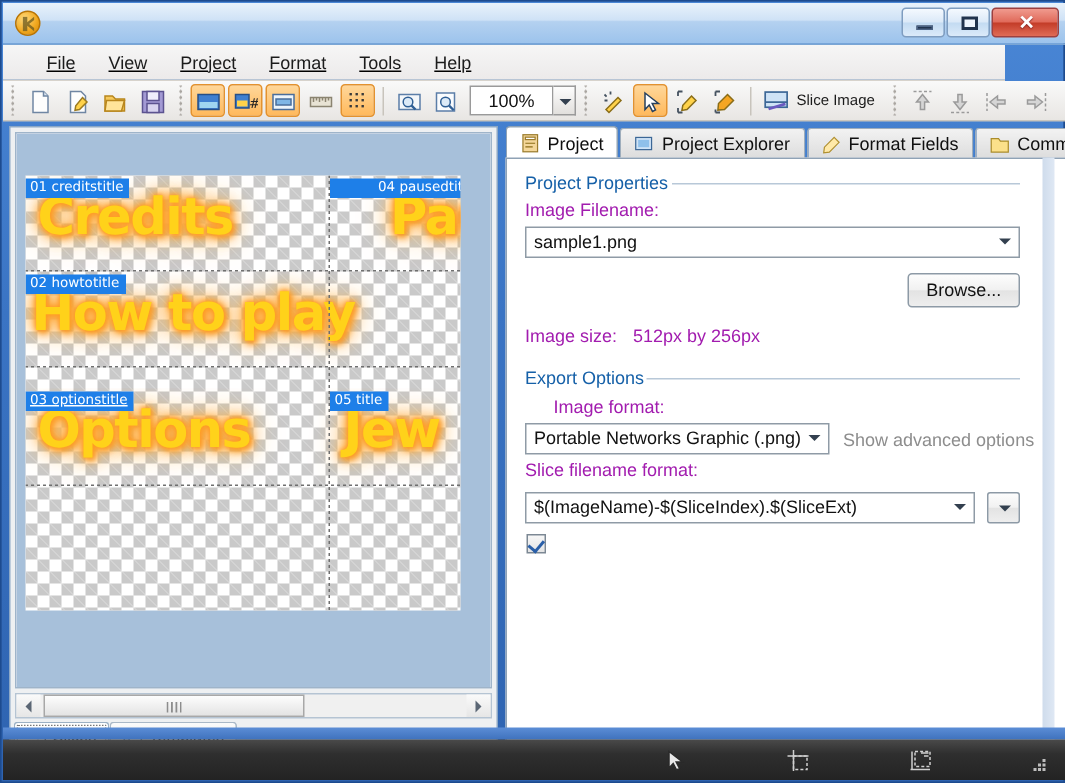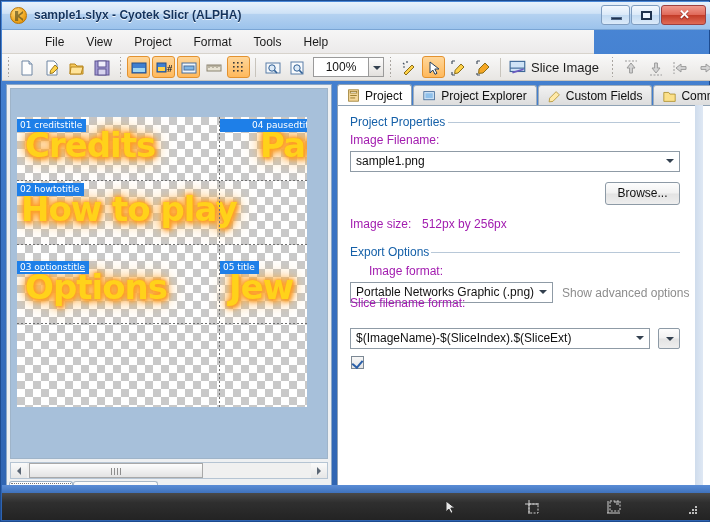--- a/index.html
+++ b/index.html
@@ -52,25 +52,25 @@
   .winbtn.close{
     width:45px;
     border-color:#9c4040;
     background:linear-gradient(to bottom,#f09a8e 0%,#e06a5a 48%,#c33c28 52%,#e06b56 100%);
   }
   .glyph-min{position:absolute;left:9px;top:11px;width:11px;height:3px;background:#20334d;border:1px solid #4c6384;box-sizing:border-box;}
   .glyph-max{position:absolute;left:9px;top:5px;width:11px;height:9px;border:2px solid #20334d;box-sizing:border-box;background:#eef5fd;}
   .glyph-close{position:absolute;left:0;top:1px;width:45px;text-align:center;color:#fff;font-weight:bold;font-size:13px;text-shadow:0 1px 1px #802020;}
   
   .menubar{
-    position:absolute;left:1px;top:29px;width:592px;height:24px;
+    position:absolute;left:1px;top:29px;width:668px;height:24px;
     background:linear-gradient(to bottom,#f6f6f6,#eceaea);
     border-bottom:1px solid #d7d3cc;
     box-sizing:border-box;
-    display:flex;align-items:center;padding-left:32px;
+    display:flex;align-items:center;padding-left:18px;text-decoration:underline;
   }
   .menu-item{
     padding:3px 11px;color:#1b1b1b;font-size:12px;cursor:default;
   }
   
   .toolbar{
     position:absolute;left:1px;top:53px;width:708px;height:27px;
     background:linear-gradient(to bottom,#f9f9f9,#e8e6e3);
     border-bottom:1px solid #c9c5bd;
     box-sizing:border-box;
@@ -104,21 +104,21 @@
     position:relative;
   }
   .tri-down{
     position:absolute;left:4px;top:8px;width:0;height:0;
     border-left:4px solid transparent;border-right:4px solid transparent;
     border-top:4px solid #33404f;
   }
   .slice-btn{
     height:22px;flex:none;display:flex;align-items:center;
     padding:0 6px 0 3px;border:1px solid transparent;border-radius:3px;
-    font-size:13px;color:#1b1b1b;white-space:nowrap;
+    font-size:10px;color:#1b1b1b;white-space:nowrap;
   }
   
   .leftpanel{
     position:absolute;left:5px;top:83px;width:326px;height:410px;
     background:#eef0f2;border:1px solid #8ba7c6;box-sizing:border-box;
   }
   .canvas-wrap{
     position:absolute;left:3px;top:3px;width:318px;height:371px;
     background:#fff;border:1px solid #9fb4c9;box-sizing:border-box;overflow:hidden;
   }
@@ -278,21 +278,20 @@
     background:linear-gradient(to bottom,#5b8dd6,#3f72bd);
   }
 </style>
 </head>
 <body>
 
 <div class="window">
 
   <div class="titlebar">
     <div class="title-icon"></div>
-    <div class="title-text">sample1.slyx - Cyotek Slicr (ALPHA)</div>
     <div class="winbtns">
       <div class="winbtn">
         <span class="glyph-min"></span>
       </div>
       <div class="winbtn">
         <span class="glyph-max"></span>
       </div>
       <div class="winbtn close">
         <span class="glyph-close">✕</span>
       </div>
@@ -544,21 +543,21 @@
         <svg style="width:13px;height:13px" viewBox="0 0 16 16">
           <rect x="1" y="2" width="13" height="10" fill="#cfe3f6" stroke="#3c6796"></rect>
           <rect x="3" y="4" width="9" height="6" fill="#8fc0ea"></rect>
         </svg>
         <span>Project Explorer</span>
       </div>
       <div class="rtab">
         <svg style="width:13px;height:13px" viewBox="0 0 16 16">
           <path d="M10 2l4 4-8 8-4.6.6.6-4.6z" fill="#ffe9a8" stroke="#b09030"></path>
         </svg>
-        <span>Custom Fields</span>
+        <span>Format Fields</span>
       </div>
       <div class="rtab">
         <svg style="width:13px;height:13px" viewBox="0 0 16 16">
           <path d="M1 3h6l1.5 2H15v9H1z" fill="#fbe08a" stroke="#ab8c2a"></path>
         </svg>
         <span>Comments</span>
       </div>
     </div>
 
     <div class="tabbody">
@@ -584,21 +583,21 @@
 
       <div class="lbl" style="left:12px;top:158px;margin-left:19px;">Image format:</div>
       <div class="combo" style="left:12px;top:176px;width:203px;">
         <span>Portable Networks Graphic (.png)</span>
         <span class="arrowbox">
           <span class="tri-down"></span>
         </span>
       </div>
       <div class="lbl muted" style="left:224px;top:180px;">Show advanced options</div>
 
-      <div class="lbl" style="left:12px;top:190px;">Slice filename format:</div>
+      <div class="lbl" style="left:12px;top:200px;">Slice filename format:</div>
       <div class="combo" style="left:12px;top:222px;width:300px;">
         <span>$(ImageName)-$(SliceIndex).$(SliceExt)</span>
         <span class="arrowbox">
           <span class="tri-down"></span>
         </span>
       </div>
       <div class="smallbtn" style="left:320px;top:222px;">
         <span class="tri-down"></span>
       </div>
 

